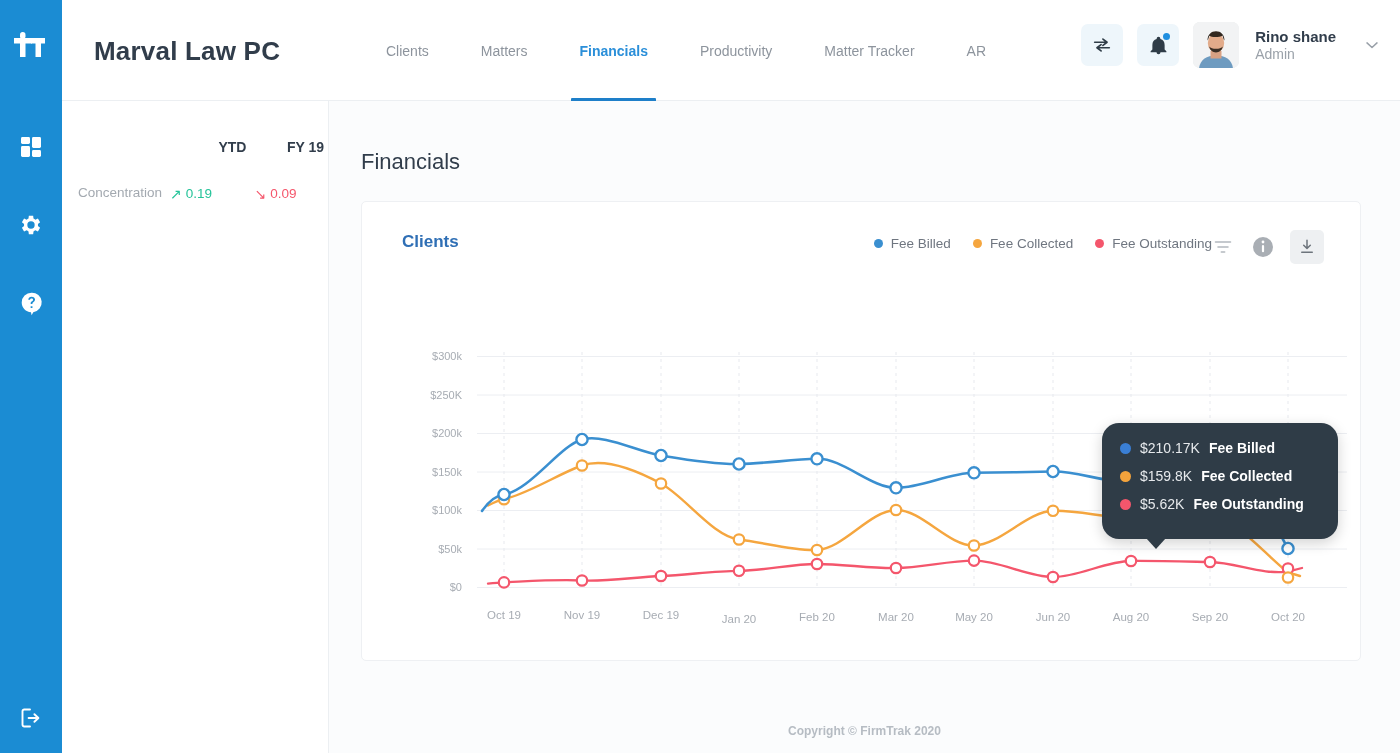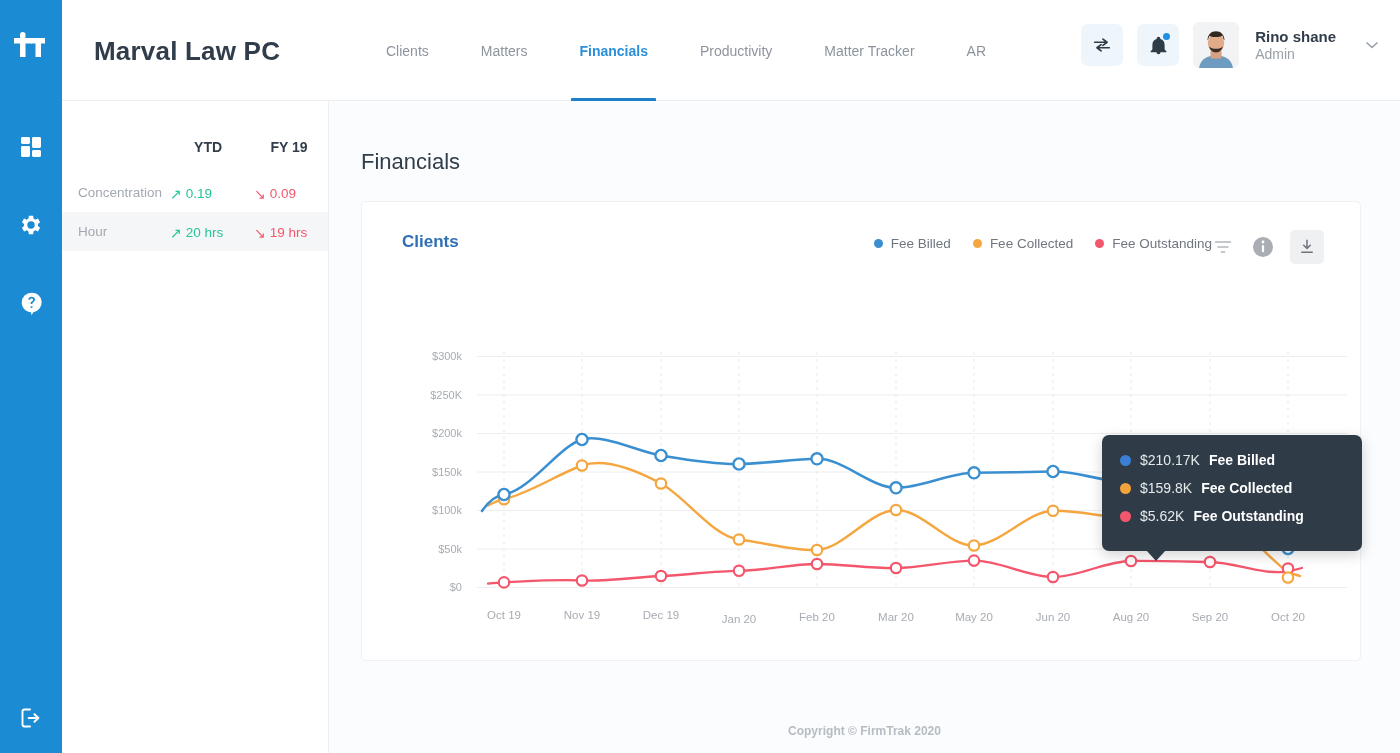--- a/index.html
+++ b/index.html
@@ -57,21 +57,21 @@
   .chev { margin-left: 12px; cursor: pointer; display: flex; align-items: center; }
 
   
   .statspanel {
     position: absolute; left: 62px; top: 101px; width: 267px; height: 652px;
     background: #ffffff; border-right: 1px solid #eceff2;
   }
   .stats { width: 100%; border-collapse: collapse; margin-top: 32px; }
   .stats th {
     font-size: 14px; font-weight: bold; color: #313d4b; padding: 6px 4px 18px 4px;
-    text-align: center;
+    text-align: right;
   }
   .stats th.c0 { width: 86px; padding-left: 16px; }
   .stats th.c1 { width: 95px; }
   .stats th.c2 { width: 86px; }
   .stats td { font-size: 13.5px; padding: 11px 4px; vertical-align: middle; }
   .stats td.label { color: #a3a9b0; padding-left: 16px; line-height: 17px; }
   .stats td.val { font-weight: normal; white-space: nowrap; margin-left: 12px; }
   .up { color: #26c49a; }
   .down { color: #f5576c; }
   .arrow { display: inline-block; margin-right: 4px; font-size: 14px; transform: translateY(1px); }
@@ -91,22 +91,22 @@
   .dot { width: 9px; height: 9px; border-radius: 50%; flex: none; }
   .cardtools { position: absolute; right: 36px; top: 28px; display: flex; align-items: center; gap: 14px; }
   .toolicon { width: 26px; height: 26px; display: flex; align-items: center; justify-content: center; cursor: pointer; }
   .dlbtn { width: 34px; height: 34px; border-radius: 5px; background: #eef0f2; display: flex; align-items: center; justify-content: center; cursor: pointer; }
 
   .plot { position: absolute; left: 0; top: 0; width: 1000px; height: 460px; }
   .plot svg { display: block; }
 
   
   .tooltip {
-    position: absolute; left: 773px; top: 334px; width: 260px;
-    background: #2f3c47; border-radius: 7px; padding: 17px 18px 15px 18px;
+    position: absolute; left: 773px; top: 322px; width: 236px;
+    background: #2f3c47; border-radius: 17px; padding: 17px 18px 15px 18px;
     box-shadow: 0 4px 14px rgba(0,0,0,.18);
   }
   .tt-row { display: flex; align-items: center; gap: 9px; margin-bottom: 12px; }
   .tt-row:last-child { margin-bottom: 0; }
   .tt-dot { width: 11px; height: 11px; border-radius: 50%; flex: none; }
   .tt-val { font-size: 14px; color: #e6e9ec; white-space: nowrap; }
   .tt-name { font-size: 14px; font-weight: bold; color: #ffffff; white-space: nowrap; }
   .tt-tail {
     position: absolute; left: 44px; bottom: -10px; width: 0; height: 0;
     border-left: 10px solid transparent; border-right: 10px solid transparent;
@@ -219,25 +219,20 @@
           <th class="c1">YTD</th>
           <th class="c2">FY 19</th>
         </tr>
       </thead>
       <tbody>
         <tr>
           <td class="label">Concentration</td>
           <td class="val up"><span class="arrow">↗</span><span>0.19</span></td>
           <td class="val down"><span class="arrow">↘</span><span>0.09</span></td>
         </tr>
-        <tr class="alt">
-          <td class="label">Hour</td>
-          <td class="val up"><span class="arrow">↗</span><span>20 hrs</span></td>
-          <td class="val down"><span class="arrow">↘</span><span>19 hrs</span></td>
-        </tr>
       </tbody>
     </table>
   </div>
 
   <div class="main">
     <div class="pagetitle">Financials</div>
 
     <div class="card">
       <div class="cardtitle">Clients</div>
 

